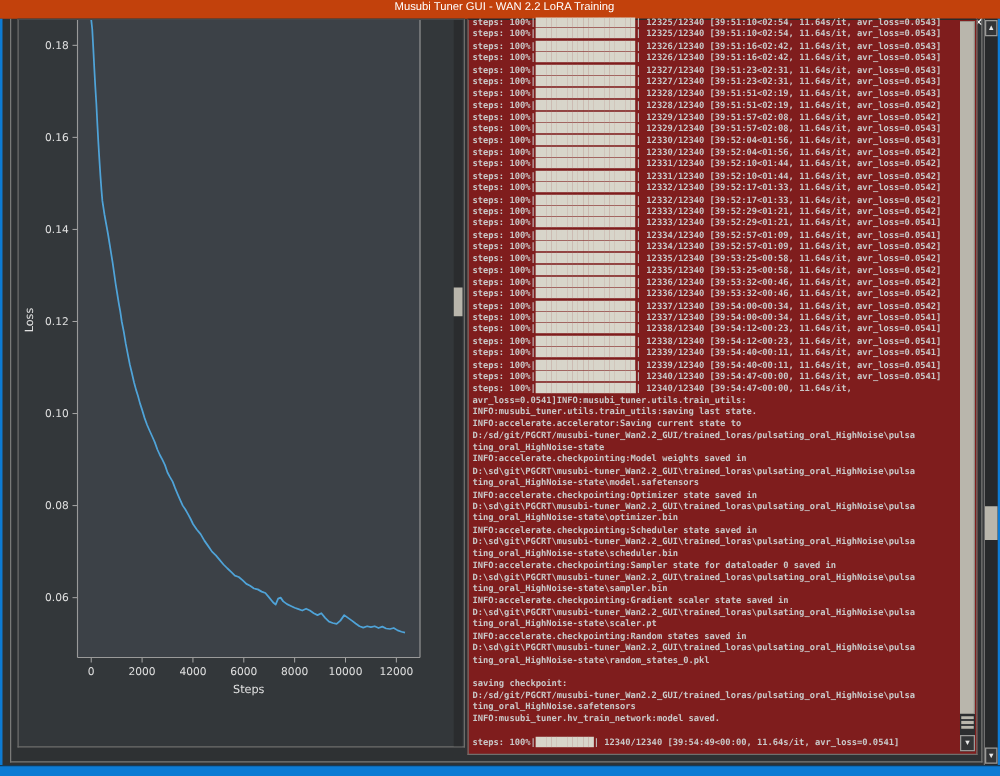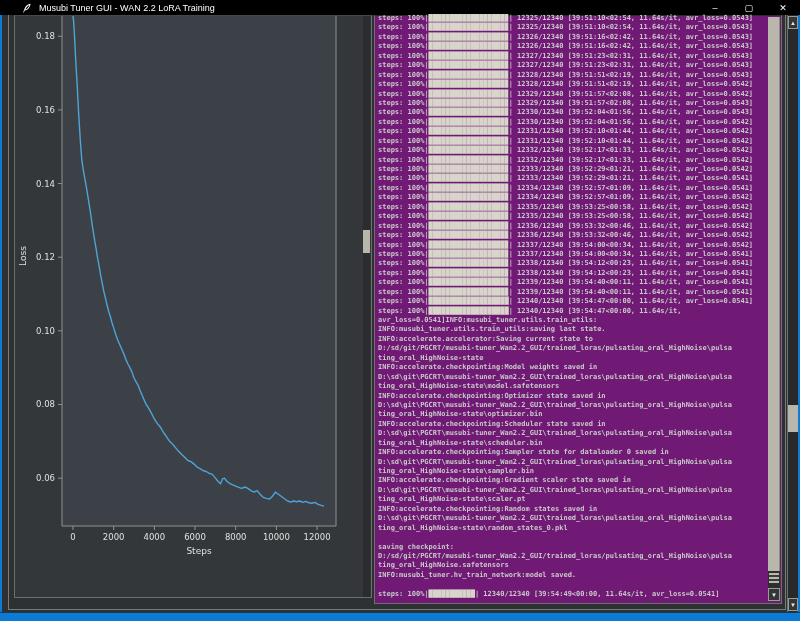--- a/index.html
+++ b/index.html
@@ -42,21 +42,21 @@
   #chart-vscroll {
     position:absolute; right:1px; top:0; bottom:0; width:7px; background:#2a2c2e;
   }
   #chart-vscroll .thumb {
     position:absolute; left:0; top:214px; width:7px; height:23px; background:#b9b6ac;
   }
 
   
   #console-panel {
     position:absolute; left:374px; top:15px; width:408px; height:589px;
-    background:#701a75; border:1px solid #6f6f6d; border-top-color:#2a2a2a;
+    background:#7f1d1d; border:1px solid #6f6f6d; border-top-color:#2a2a2a;
   }
   #console-text {
     position:absolute; left:3px; top:-2px; right:16px; bottom:2px; overflow:hidden;
     font-family:"DejaVu Sans Mono", monospace; font-size:7px; font-weight:bold;
     line-height:9.45px; color:#c9c9c9; white-space:pre;
   }
   .console-line { height:9.45px; }
   .pbar { color:#d8d5ca; }
   #console-scrollbar {
     position:absolute; right:1px; top:1px; bottom:2px; width:12px; background:#2c2e30;
@@ -84,21 +84,21 @@
   #window-scrollbar .down { bottom:1px; left:0; width:10px; height:13px; }
   #window-scrollbar .thumb {
     position:absolute; left:0; top:390px; width:10px; height:27px; background:#b9b6ac;
   }
 </style>
 </head>
 <body>
 
 <div id="win">
 
-  <div id="titlebar" style="background: #000000;">
+  <div id="titlebar" style="background: #c2410c; flex-direction: column;">
     <svg class="app-icon" viewBox="0 0 10 10">
       <path d="M8.6 0.8 C6 1.2 3.4 3 2.6 5.4 L1.2 9.2 L1.9 9.4 L2.6 7.6 C5.4 7.4 7.8 5 8.6 0.8 Z
                M3.4 6.4 C4.2 4.4 5.9 2.8 7.4 2 C6.6 4.6 5.2 6 3.4 6.4 Z" fill="#ffffff"></path>
     </svg>
     <span class="title-text">Musubi Tuner GUI - WAN 2.2 LoRA Training</span>
     <div class="win-controls">
       <span class="win-btn">–</span>
       <span class="win-btn">▢</span>
       <span class="win-btn">✕</span>
     </div>

